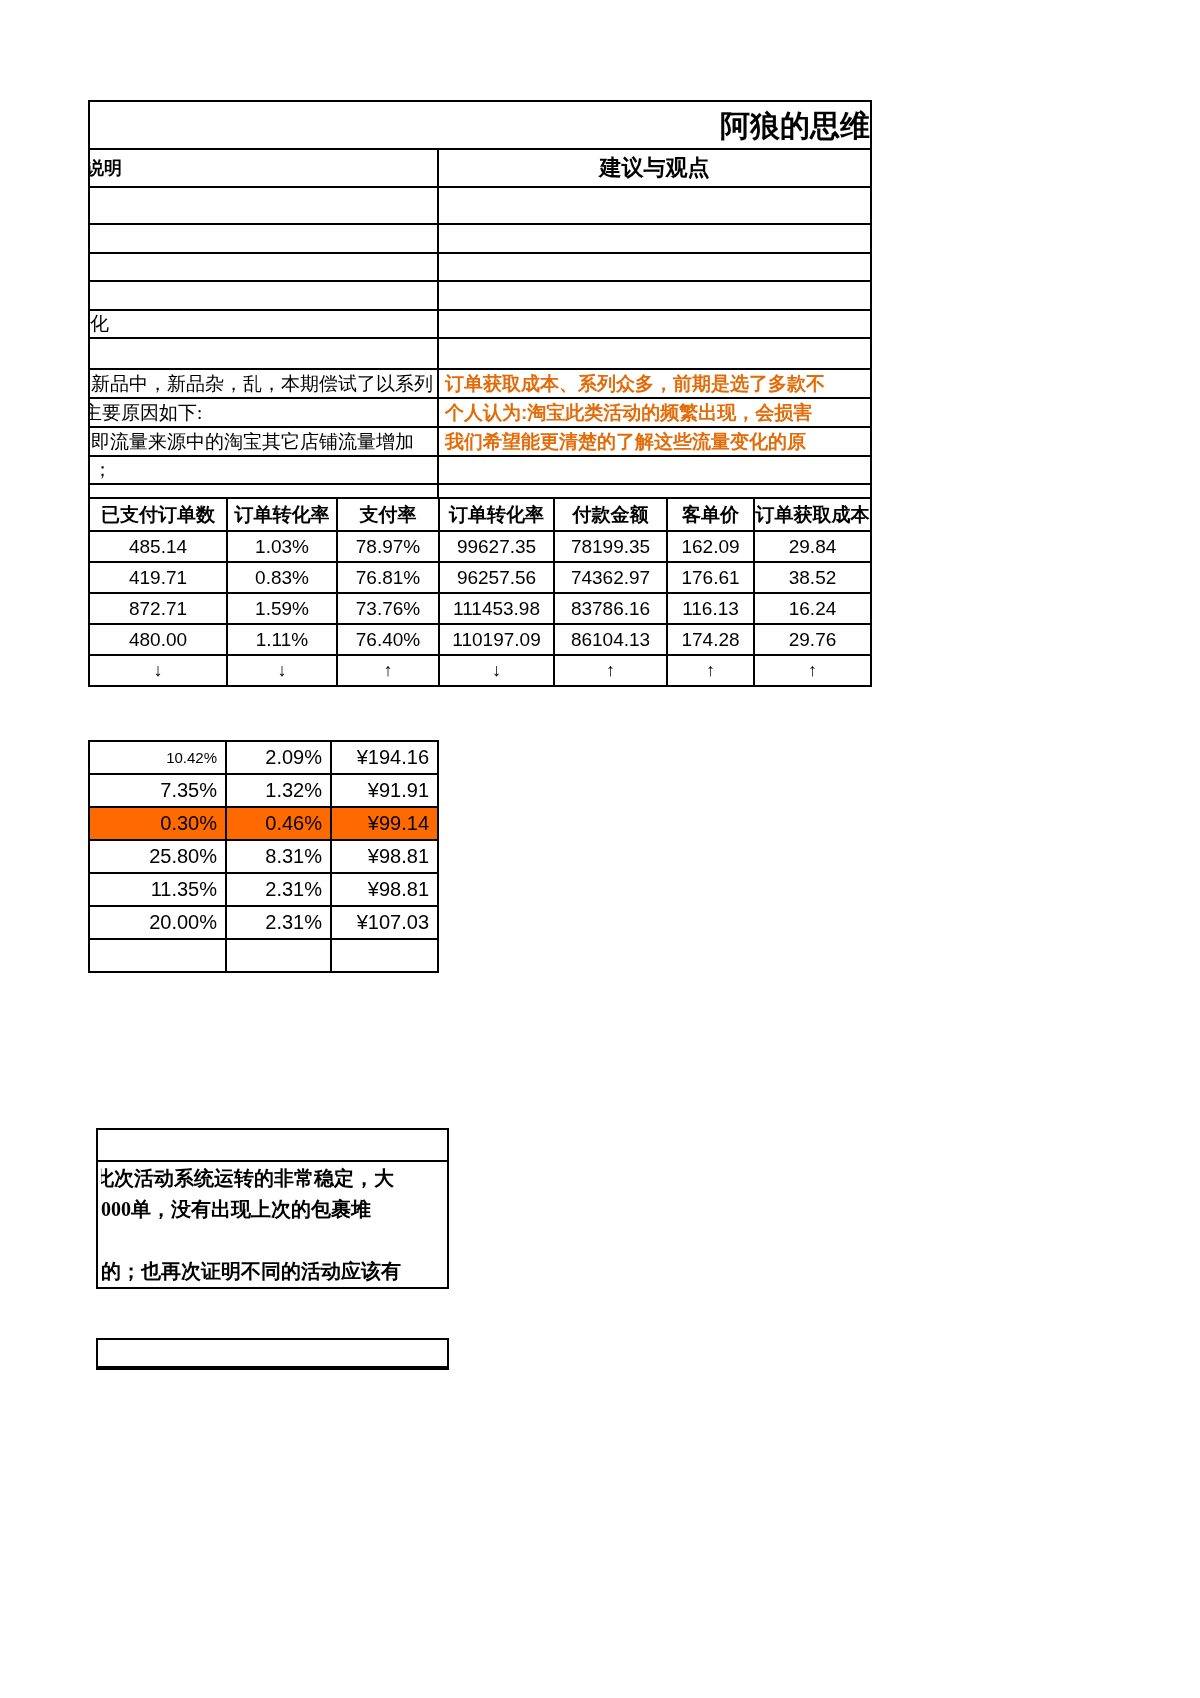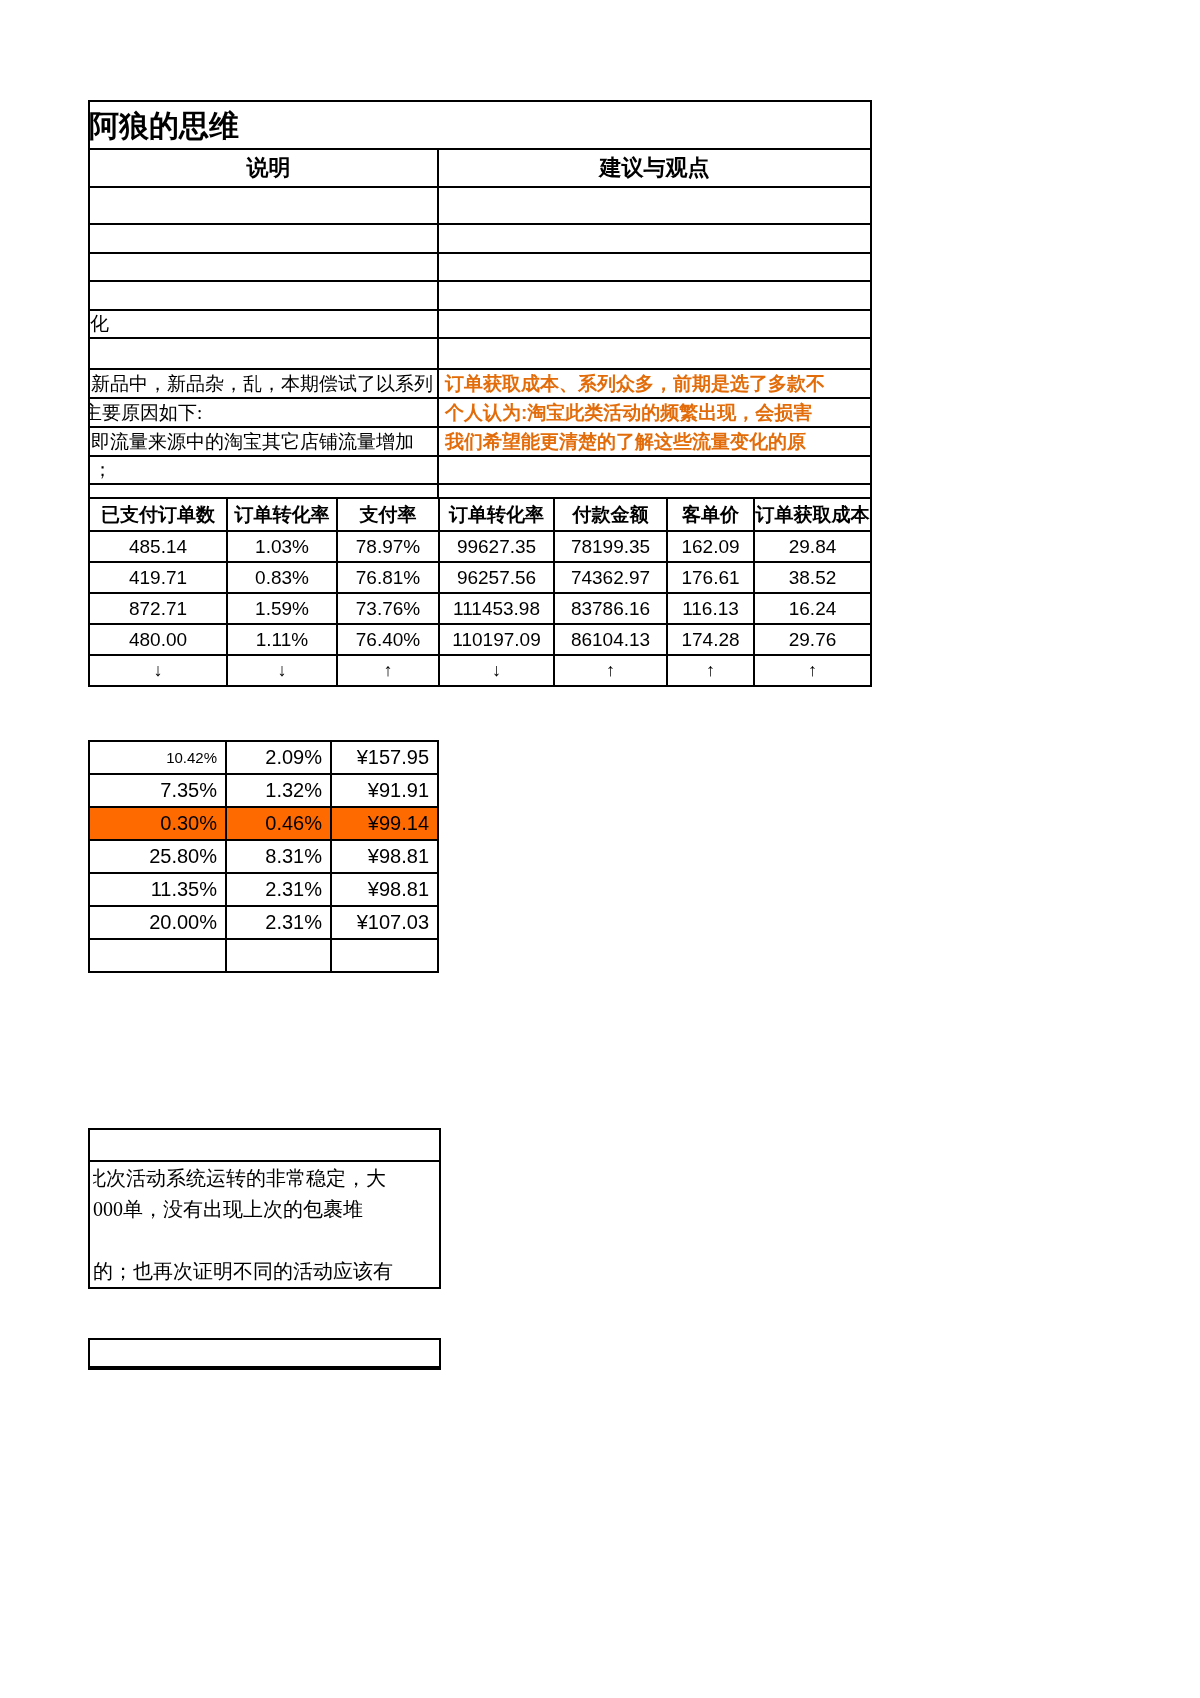--- a/index.html
+++ b/index.html
@@ -6,42 +6,42 @@
   .page{position:relative;width:1200px;height:1698px;background:#fff;overflow:hidden;
         font-family:"Liberation Sans",sans-serif;color:#000;}
   table{border-collapse:collapse;table-layout:fixed;position:absolute;background:#fff;}
   td,th{border:2px solid #000;overflow:hidden;white-space:nowrap;padding:0;vertical-align:middle;}
   .clip{display:inline-block;white-space:nowrap;}
   .ml-2{margin-left:-2px}.ml-3{margin-left:-3px}.ml-6{margin-left:-6px}
   .ml-7{margin-left:-7px}.ml-10{margin-left:-10px}
 
   
   .top{left:88px;top:100px;width:782px;}
-  .title-cell{font-size:30px;font-weight:700;text-align:left;padding:2px 0 0 2px;}
-  .hdr-left{font-size:22px;font-weight:700;text-align:center;padding-left:16px;}
+  .title-cell{font-size:30px;font-weight:700;text-align:right;padding:2px 0 0 2px;}
+  .hdr-left{font-size:18px;font-weight:700;text-align:left;padding-left:2px;}
   .hdr-right{font-size:22px;font-weight:700;text-align:center;}
   .note-left{font-family:"Liberation Serif",serif;font-size:19px;text-align:left;padding-left:3px;}
   .sug{color:var(--suggestion);font-size:19px;font-weight:700;text-align:left;padding-left:6px;}
 
   
   .t1{left:88px;top:497px;width:782px;padding-left:36px;}
   .t1 th{font-size:19px;font-weight:700;text-align:center;}
   .t1 td{font-size:19px;text-align:center;}
   .t1 tr.trend td{font-size:18px;}
 
   
   .t2{left:88px;top:740px;width:349px;}
   .t2 th{font-size:20px;color:var(--table2Header);font-weight:400;text-align:left;
          padding-left:5px;white-space:normal;line-height:25px;vertical-align:middle;}
   .t2 td{font-size:20px;text-align:right;padding-right:8px;}
   .t2 td.sm{font-size:15px;}
   .t2 tr.hl td{background:var(--highlight);}
 
   
-  .box{position:absolute;left:88px;width:349px;border:2px solid #000;background:#fff;}
+  .box{position:absolute;left:96px;width:349px;border:2px solid #000;background:#fff;font-weight:bold;}
   .box .toprow{border-bottom:2px solid #000;}
   .box1{top:1128px;}.box1 .toprow{height:30px;}.box1 .para{height:124px;}
   .box2{top:1338px;}.box2 .toprow{height:26px;}.box2 .para{height:72px;}
   .para{overflow:hidden;font-family:"Liberation Serif",serif;font-size:20px;padding:1px 0 0 3px;}
   .line{height:31px;line-height:31px;white-space:nowrap;overflow:hidden;}
 </style>
 </head>
 <body>
 
 <div class="page">
@@ -189,21 +189,21 @@
   <table class="t2">
     <colgroup>
         <col style="width:137px">
         <col style="width:105px">
         <col style="width:107px">
       </colgroup>
     <tbody>
     <tr style="height:33px">
       <td class="sm">10.42%</td>
       <td>2.09%</td>
-      <td>¥157.95</td>
+      <td>¥194.16</td>
     </tr>
     <tr style="height:33px">
       <td>7.35%</td>
       <td>1.32%</td>
       <td>¥91.91</td>
     </tr>
     <tr style="height:33px" class="hl">
       <td>0.30%</td>
       <td>0.46%</td>
       <td>¥99.14</td>

